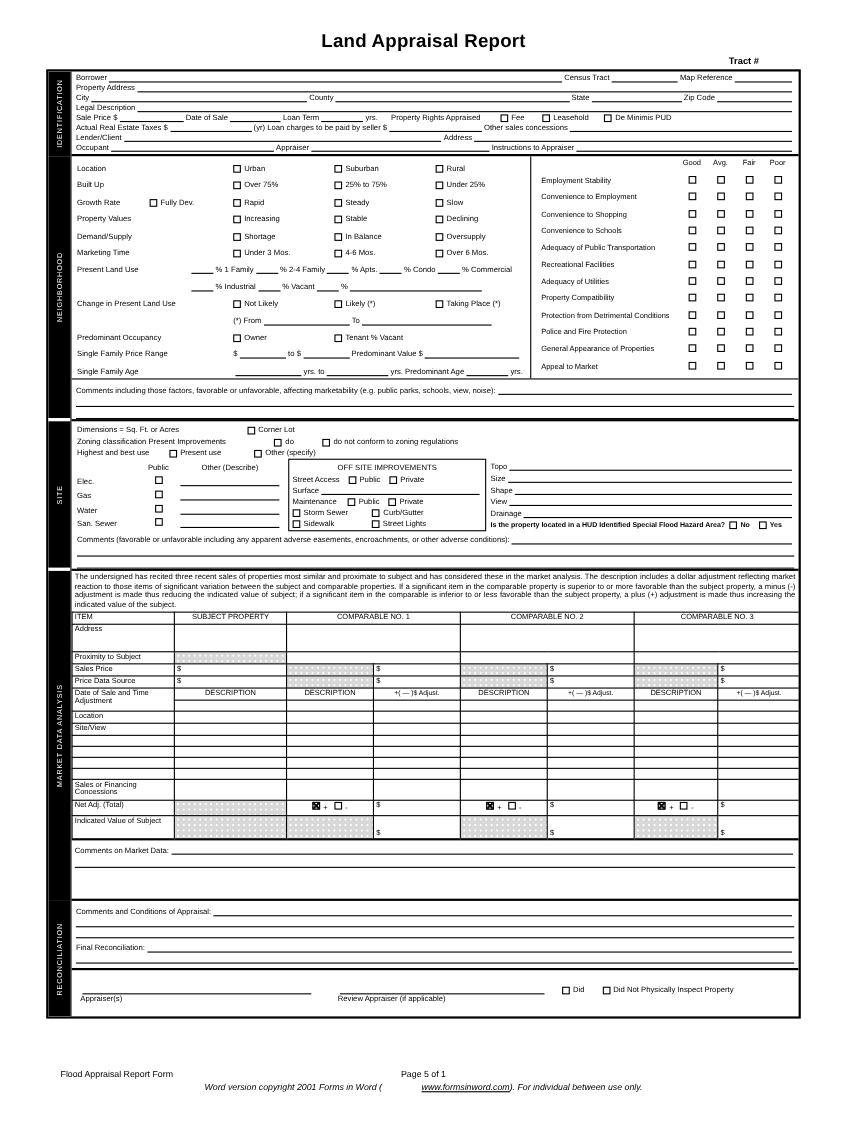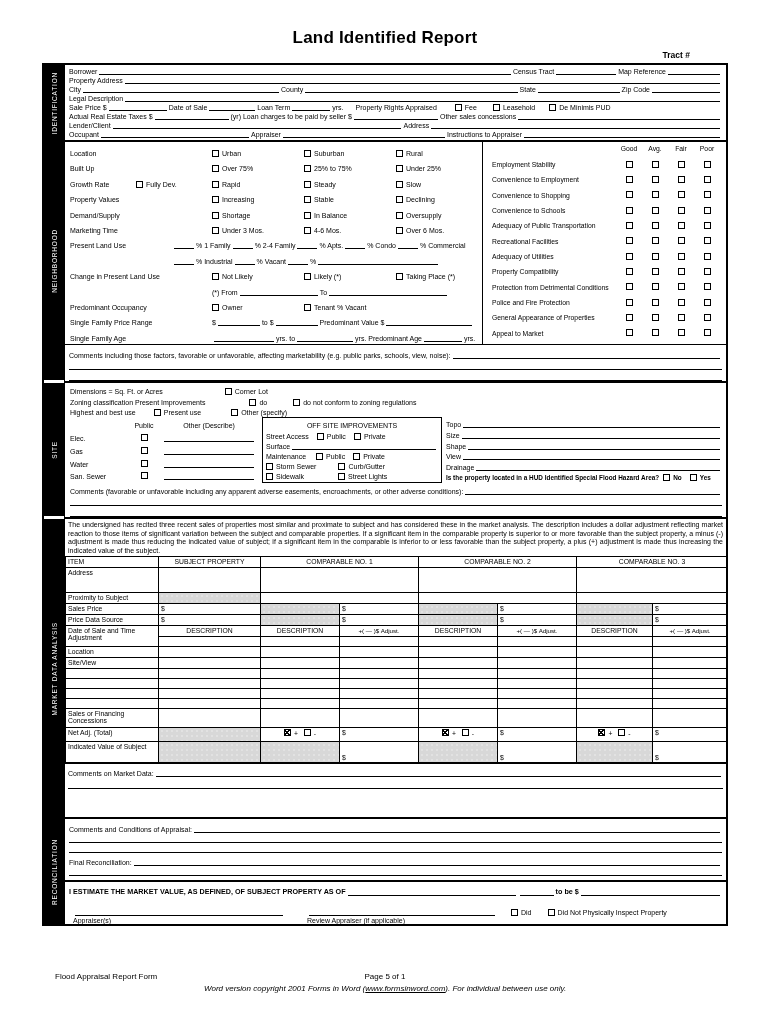--- a/index.html
+++ b/index.html
@@ -85,26 +85,26 @@
   #sec-rec { flex: 1; border-bottom: none; display: flex; flex-direction: column; padding: 2px 0 0; }
   #sec-rec .pad { padding: 0 4px; }
   .thick { border-top: 2px solid #000; margin-top: 4px; }
   .sig { display: flex; align-items: flex-end; height: 13px; margin-top: 9px; padding: 0 4px; }
   .sigl { display: flex; padding: 0 4px; margin-top: 1px; }
   
   .ft-l { position: absolute; left: 55px; top: 972px; font-size: 8px; }
   .ft-c { position: absolute; left: 0; top: 972px; width: 100%; text-align: center; font-size: 8px; }
   .ft-i { position: absolute; left: 0; top: 984px; width: 100%; text-align: center;
           font-size: 8px; font-style: italic; }
-  .lnk { text-decoration: underline; }
+  .lnk { text-decoration: underline; padding-left: 36px; }
 </style>
 </head>
 <body>
 
-<div class="title">Land Identified Report</div>
+<div class="title">Land Appraisal Report</div>
 <div class="fileno">Tract #</div>
 
 <div class="box">
   <div class="sb">
     <div class="sbseg" id="sb-id">
         <span>IDENTIFICATION</span>
       </div>
     <div class="sbseg" id="sb-nb">
         <span>NEIGHBORHOOD</span>
       </div>
@@ -787,27 +787,20 @@
         </div>
         <div class="rl" style="height:10px"></div>
         <div class="rl" style="height:10px"></div>
         <div class="r" style="height:13px">
           <span>Final Reconciliation:</span>
             <span class="fl"></span>
         </div>
         <div class="rl" style="height:10px"></div>
       </div>
       <div class="thick"></div>
-      <div class="r b pad" style="height:13px;margin-top:2px;font-size:7.2px">
-        <span>I ESTIMATE THE MARKET VALUE, AS DEFINED, OF SUBJECT PROPERTY AS OF</span>
-        <span class="u" style="width:168px"></span>
-        <span class="u" style="width:34px"></span>
-        <span>to be $</span>
-        <span class="fl"></span>
-      </div>
       <div class="sig">
         <span class="u" style="width:208px;margin-left:6px"></span>
         <span class="u" style="width:186px;margin-left:24px"></span>
         <span class="cb" style="margin-left:14px"></span>
           <span>Did</span>
         <span class="cb" style="margin-left:16px"></span>
           <span>Did Not Physically Inspect Property</span>
       </div>
       <div class="sigl">
         <span style="width:238px;padding-left:4px">Appraiser(s)</span>

